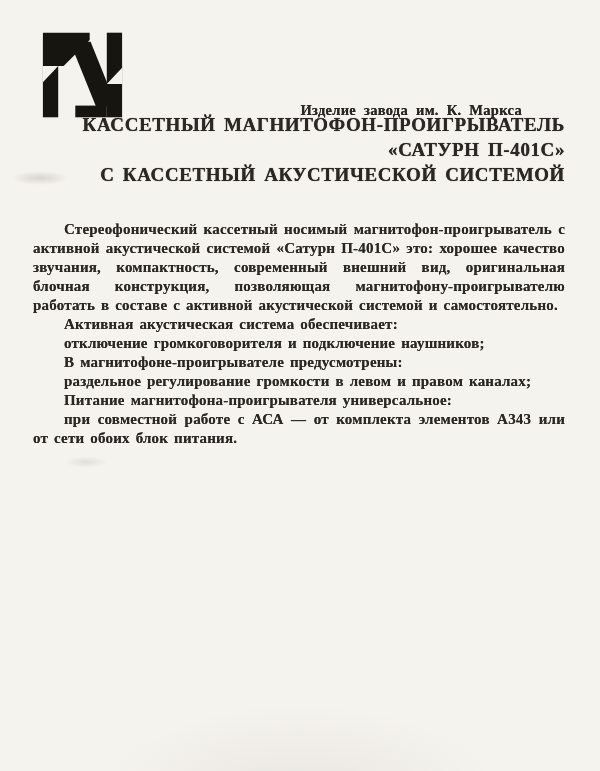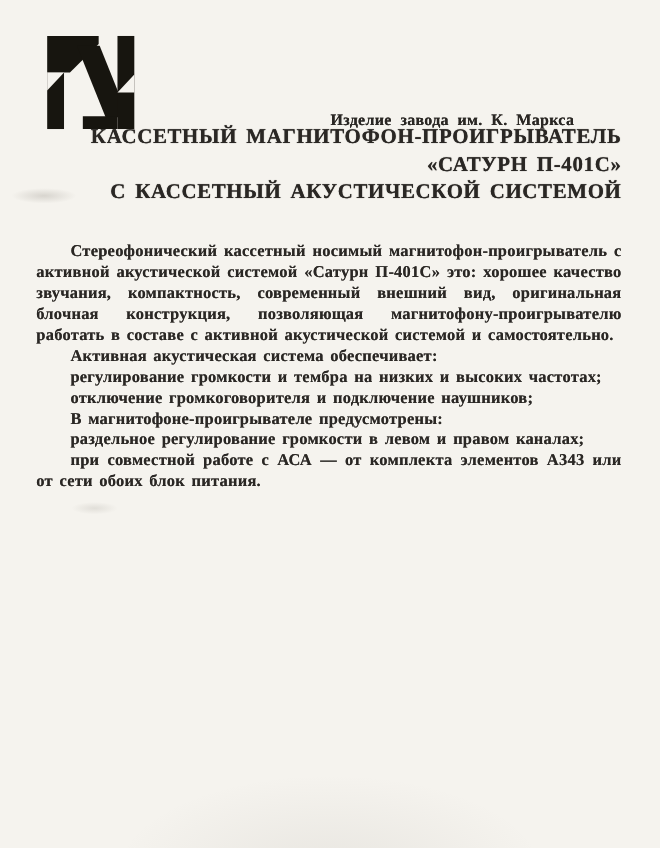--- a/index.html
+++ b/index.html
@@ -106,20 +106,20 @@
 
   <div class="title">
     <div class="title-line">КАССЕТНЫЙ МАГНИТОФОН-ПРОИГРЫВАТЕЛЬ</div>
     <div class="title-line">«САТУРН П-401С»</div>
     <div class="title-line">С КАССЕТНЫЙ АКУСТИЧЕСКОЙ СИСТЕМОЙ</div>
   </div>
 
   <div class="body-text">
     <p>Стереофонический кассетный носимый магнитофон-проигрыватель с активной акустической системой «Сатурн П-401С» это: хорошее качество звучания, компактность, современный внешний вид, оригинальная блочная конструкция, позволяющая магнитофону-проигрывателю работать в составе с активной акустической системой и самостоятельно.</p>
     <p>Активная акустическая система обеспечивает:</p>
-    <p>регулирование громкости и тембра на низких и высоких частотах;</p>
     <p>отключение громкоговорителя и подключение наушников;</p>
     <p>В магнитофоне-проигрывателе предусмотрены:</p>
     <p>раздельное регулирование громкости в левом и правом каналах;</p>
+    <p>Питание магнитофона-проигрывателя универсальное:</p>
     <p>при совместной работе с АСА — от комплекта элементов А343 или от сети обоих блок питания.</p>
   </div>
 
 </div>
 
 </body></html>

